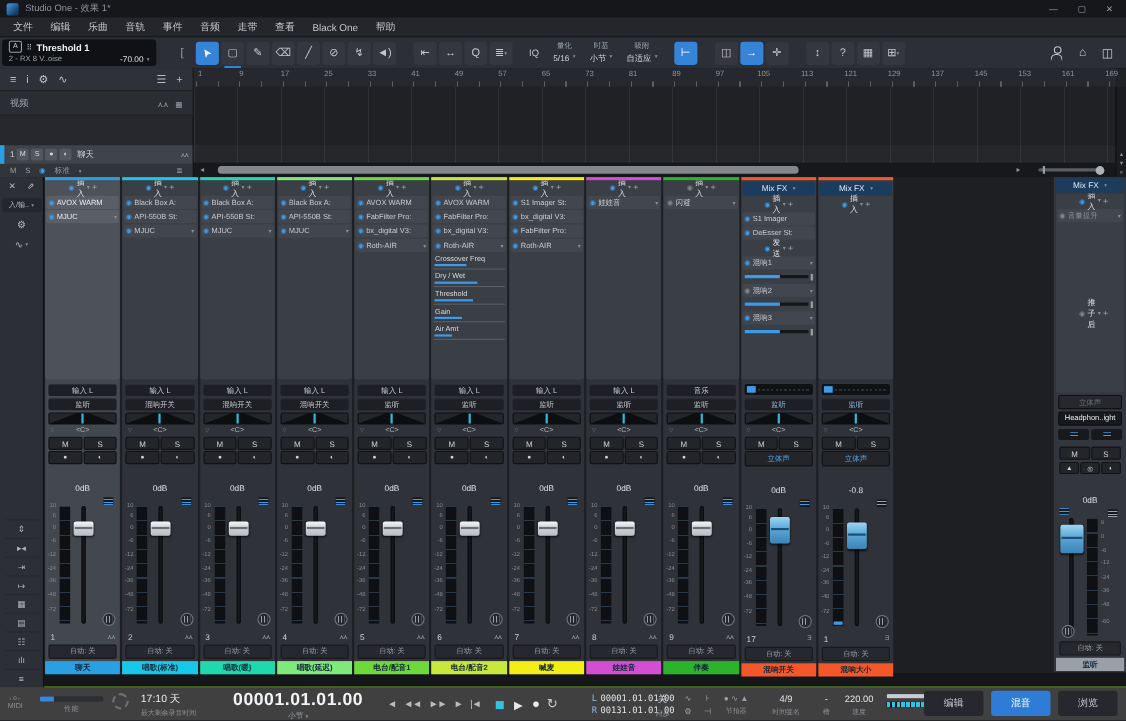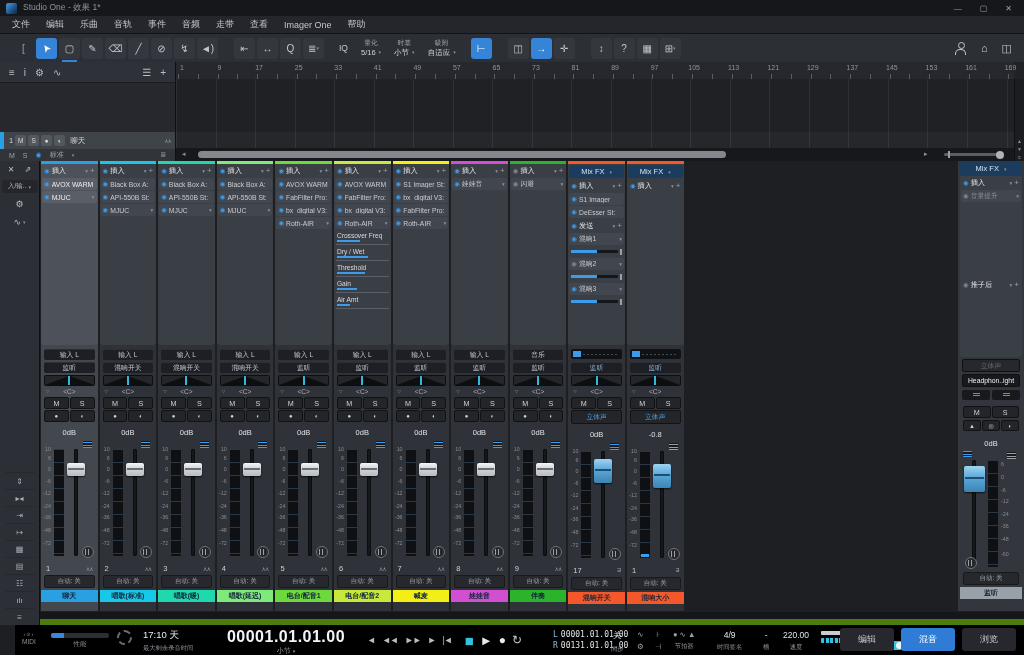--- a/index.html
+++ b/index.html
@@ -77,21 +77,21 @@
   .raildd{margin-top:6px;width:36px;height:13px;background:#24262b;border-radius:2px;display:flex;align-items:center;justify-content:center;gap:2px;font-size:6.5px;color:#b9bdc2;}
   .railbtn{margin-top:4px;width:20px;height:14px;display:flex;align-items:center;justify-content:center;font-size:9px;color:#b9bdc2;gap:2px;}
   .rail .sp{flex:1;}
   .railtool{width:30px;height:16px;border-top:1px solid #26282d;display:flex;align-items:center;justify-content:center;font-size:8px;color:#aeb3b9;}
   .chs{position:absolute;left:41px;top:0;display:flex;z-index:2;}
   .ch{flex:0 0 56.6px;margin-right:2px;height:450px;display:flex;flex-direction:column;background:#2f3238;position:relative;}
   .ch.sel{background:#43474e;}
   .stripe{height:3px;flex:0 0 auto;}
   .panel{height:181px;flex:0 0 auto;background:#3a3e45;overflow:hidden;border-radius:0 0 3px 3px;padding:0 1px;box-sizing:border-box;}
   .sel .panel{background:#4d5159;}
-  .ihead{height:13px;display:flex;align-items:center;padding:0 2px;gap:2px;font-size:7.2px;color:#e2e5e9;}
+  .ihead{height:13px;display:flex;align-items:center;padding:0 20px;gap:2px;font-size:7.2px;color:#e2e5e9;}
   .pw{color:#3d9be9;font-size:6.5px;}
   .pw.off{color:#81868d;}
   .mini{color:#8a8f96;font-size:5.5px;margin-left:auto;}
   .plus{color:#9aa0a6;font-size:8px;}
   .iitem{height:12px;margin:1px 0;background:#42464e;border-radius:2px;display:flex;align-items:center;padding:0 2px;gap:2px;font-size:6.8px;color:#c9ccd1;white-space:nowrap;overflow:hidden;}
   .sel .iitem{background:#5a5f67;color:#eceef1;}
   .iname{overflow:hidden;text-overflow:clip;white-space:nowrap;}
   .mixfx{height:13px;background:#1c3c5e;color:#d6e4f2;display:flex;align-items:center;justify-content:center;font-size:7.5px;gap:5px;margin:1px 0;border-radius:2px;}
   .prm{margin:3px 1px 0;border-bottom:1px solid #5a5e66;font-size:6.6px;color:#d9dce0;padding:0 1px 2px;}
   .prm-bar{height:2px;background:#3d9be9;margin-top:1px;}
@@ -109,21 +109,21 @@
   .pan{height:11px;background:#0d0e10;border-radius:2px;position:relative;margin-bottom:1px;overflow:hidden;}
   .pan::before{content:"";position:absolute;left:1px;top:1px;border-top:9px solid #24262a;border-right:24px solid transparent;}
   .pan::after{content:"";position:absolute;right:1px;top:1px;border-top:9px solid #24262a;border-left:24px solid transparent;}
   .pan i{position:absolute;left:50%;top:1px;bottom:1px;width:2px;background:#35b8d8;transform:translateX(-50%);}
   .panval{height:9px;display:flex;align-items:center;justify-content:center;font-size:6.5px;color:#aeb3b9;position:relative;margin-bottom:1px;}
   .panval .tri{position:absolute;left:2px;font-size:4.5px;color:#7e838a;}
   .ms{display:flex;gap:1px;height:12px;margin-bottom:1px;}
   .ms span{flex:1;background:#232529;border:1px solid #101215;border-radius:2px;display:flex;align-items:center;justify-content:center;font-size:7.2px;color:#cfd3d8;}
   .recmon span{font-size:6px;color:#d3d6da;}
   .stereo{height:12px;background:#232529;border:1px solid #101215;border-radius:2px;display:flex;align-items:center;justify-content:center;font-size:6.8px;color:#4da3e8;margin-bottom:1px;}
-  .vol{height:10px;text-align:center;font-size:7.5px;color:#dde1e6;margin-top:6px;flex:0 0 auto;}
+  .vol{height:10px;text-align:center;font-size:7.5px;color:#dde1e6;margin-top:17px;flex:0 0 auto;}
   .fz{height:120px;position:relative;margin-top:2px;flex:0 0 auto;}
   .badge{position:absolute;right:5px;top:0;width:9px;height:7px;border-radius:1px;background:#17191c;
      background-image:repeating-linear-gradient(#3d9be9 0 1px,transparent 1px 2.5px);background-clip:content-box;padding:1px;}
   .badge.gray{background-image:repeating-linear-gradient(#9aa0a6 0 1px,transparent 1px 2.5px);background-clip:content-box;}
   .scale{position:absolute;left:0;top:9px;bottom:4px;width:11px;font-size:5.3px;color:#878c93;}
   .scale span{position:absolute;right:1px;transform:translateY(-50%);}
   .meter{position:absolute;left:13px;top:9px;bottom:4px;width:10px;background:#0e1013;border-radius:1px;
      background-image:repeating-linear-gradient(to bottom,rgba(90,130,170,0.35) 0 1px,transparent 1px 13px);}
   .meter.sig::after{content:"";position:absolute;left:1px;right:1px;bottom:1px;height:3px;background:#3d9be9;}
   .ftrack{position:absolute;left:33px;top:9px;bottom:4px;width:4px;background:#15171a;border-radius:2px;box-shadow:inset 0 0 0 1px #0b0d0f;}
@@ -151,21 +151,21 @@
   .mainch .ms{margin:6px 3px 1px;}
   .mainch .fz .ftrack{left:12px;}
   .mainch .fz .fcap{left:4px;width:21px;height:26px;}
   .mainch .fz .fcap::after{margin-top:11px;background:#1c4f74;}
   .mainch .fz .meter{left:28px;}
   .mainch .fz .scale{left:40px;width:16px;}
   .mainch .fz .scale span{right:auto;left:1px;}
   .mainch .fz .knob{right:auto;left:5px;}
   .chip{position:absolute;left:3px;top:0;width:9px;height:6px;background-image:repeating-linear-gradient(#3d9be9 0 1px,#17191c 1px 2.5px);border-radius:1px;}
   
-  .transport{position:absolute;left:15px;right:0;bottom:0;height:30px;background:#000000;border-top:6px solid #4d7c0f;}
+  .transport{position:absolute;left:0;right:0;bottom:0;height:30px;background:#404040;border-top:1px solid #4d7c0f;}
   .midi{left:7px;top:6px;text-align:center;color:#8a8f96;}
   .midi .ic{font-size:5px;letter-spacing:1px;}
   .midi .lb{font-size:6.5px;margin-top:1px;}
   .perf{left:36px;top:8px;width:58px;}
   .perfbar{height:5px;background:#2b2e33;border-radius:2px;position:relative;overflow:hidden;}
   .perfbar i{position:absolute;left:0;top:0;bottom:0;width:13px;background:#3b86dd;}
   .perf .lb{font-size:6.5px;color:#8a8f96;text-align:center;margin-top:2px;}
   .spinner{left:102px;top:5px;width:15px;height:15px;border:2px dashed #6a6f76;border-radius:50%;box-sizing:border-box;}
   .remain{left:128px;top:4px;}
   .remain .v{font-size:9.5px;color:#e8eaee;}
@@ -212,25 +212,37 @@
 
 <div class="menubar" id="menubar">
     <div class="menu-item">文件</div>
     <div class="menu-item">编辑</div>
     <div class="menu-item">乐曲</div>
     <div class="menu-item">音轨</div>
     <div class="menu-item">事件</div>
     <div class="menu-item">音频</div>
     <div class="menu-item">走带</div>
     <div class="menu-item">查看</div>
-    <div class="menu-item">Imager One</div>
+    <div class="menu-item">Black One</div>
     <div class="menu-item">帮助</div>
   </div>
 
 <div class="toolbar">
+  <div class="macro">
+    <div class="r1">
+      <span class="abadge">A</span>
+      <span class="hand">⠿</span>
+      <span class="mtitle">Threshold 1</span>
+    </div>
+    <div class="r2">
+      <span>2 - RX 8 V..oise</span>
+      <span class="mval">-70.00</span>
+      <span class="chev">▾</span>
+    </div>
+  </div>
   <div class="tools" id="tools">
       <div class="tbtn plain">
         <span>[</span>
       </div>
       <div class="tbtn sel">
         <span class="rot-nw">➤</span>
       </div>
       <div class="tbtn">
         <span>▢</span>
         <i class="ul"></i>
@@ -333,20 +345,25 @@
   <div class="apanel">
     <div class="ap-head" id="aphead">
         <span>≡</span>
         <span>i</span>
         <span>⚙</span>
         <span>∿</span>
         <span class="sp"></span>
         <span>☰</span>
         <span>+</span>
       </div>
+    <div class="ap-video">
+      <span>视频</span>
+      <span class="sp"></span>
+      <span id="vicons"><span style="margin-left: 6px; font-size: 7px;">⋏⋏</span><span style="margin-left: 6px; font-size: 7px;">▦</span></span>
+    </div>
     <div class="ap-track">
       <div class="cbar" id="trkcolor" style="background: rgb(42, 160, 226);"></div>
       <span>1</span>
       <span class="tkbtn">M</span>
       <span class="tkbtn">S</span>
       <span class="tkbtn">●</span>
       <span class="tkbtn">◐</span>
       <span class="tkname">聊天</span>
       <span class="sp"></span>
       <span style="font-size:6px;color:#9aa0a6;letter-spacing:-1px;margin-right:4px">⋏⋏</span>

